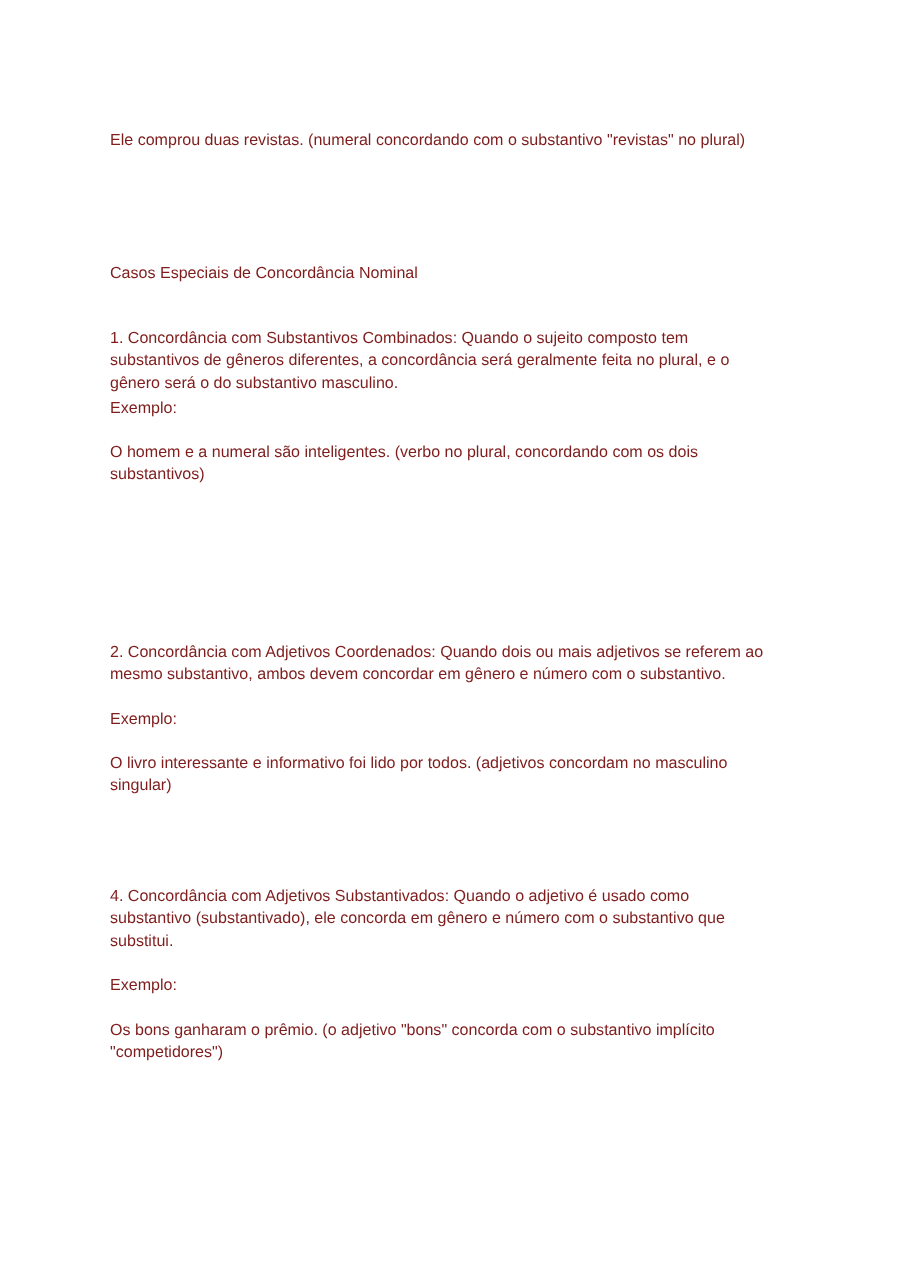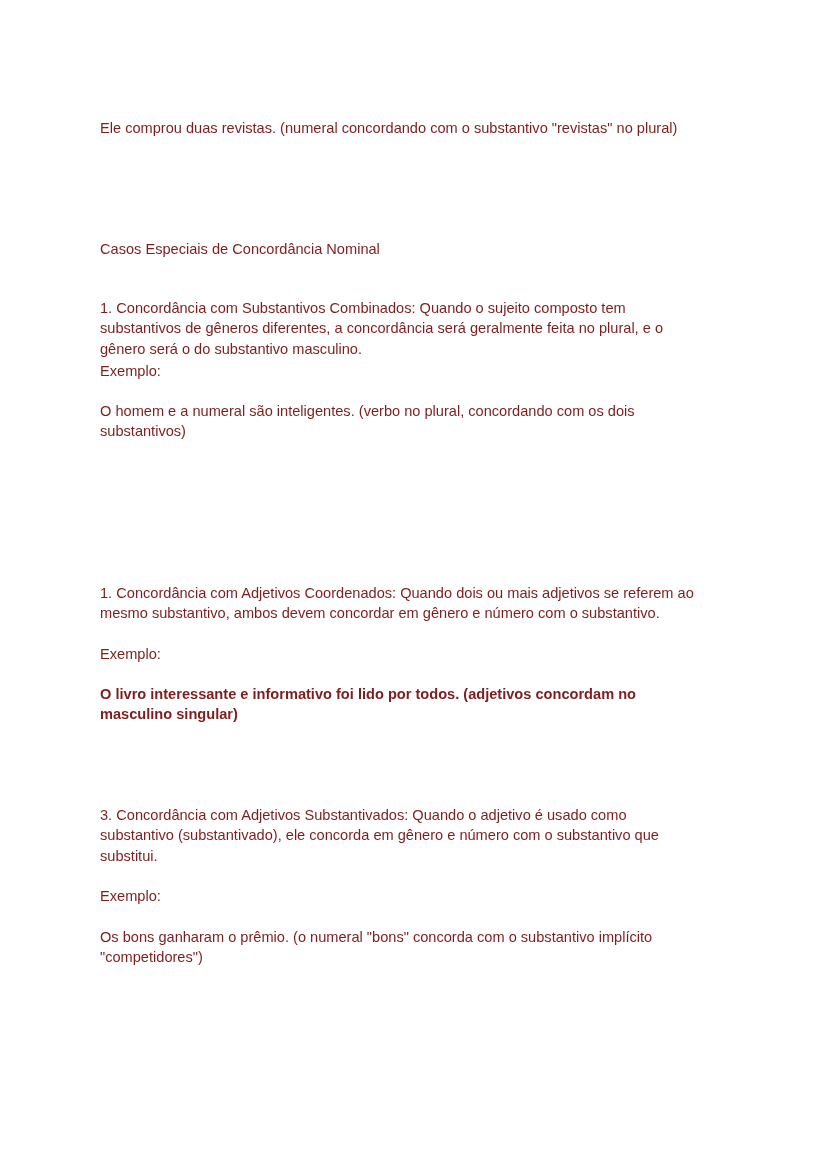--- a/index.html
+++ b/index.html
@@ -22,21 +22,21 @@
 <div class="page">
 
   <p class="p" style="top:118px;">Ele comprou duas revistas. (numeral concordando com o substantivo "revistas" no plural)</p>
 
   <p class="p" style="top:239px;">Casos Especiais de Concordância Nominal</p>
 
   <p class="p" style="top:286px; width:600px;margin-top:12px;">1. Concordância com Substantivos Combinados: Quando o sujeito composto tem substantivos de gêneros diferentes, a concordância será geralmente feita no plural, e o gênero será o do substantivo masculino.</p>
   <p class="p" style="top:361px;">Exemplo:</p>
   <p class="p" style="top:401px; width:570px;">O homem e a numeral são inteligentes. (verbo no plural, concordando com os dois substantivos)</p>
 
-  <p class="p" style="top:583px; width:630px;">1. Concordância com Adjetivos Coordenados: Quando dois ou mais adjetivos se referem ao mesmo substantivo, ambos devem concordar em gênero e número com o substantivo.</p>
+  <p class="p" style="top:583px; width:630px;">2. Concordância com Adjetivos Coordenados: Quando dois ou mais adjetivos se referem ao mesmo substantivo, ambos devem concordar em gênero e número com o substantivo.</p>
   <p class="p" style="top:644px;">Exemplo:</p>
-  <p class="p" style="top:684px; width:600px;font-weight:bold;">O livro interessante e informativo foi lido por todos. (adjetivos concordam no masculino singular)</p>
+  <p class="p" style="top:684px; width:600px;">O livro interessante e informativo foi lido por todos. (adjetivos concordam no masculino singular)</p>
 
-  <p class="p" style="top:805px; width:600px;">3. Concordância com Adjetivos Substantivados: Quando o adjetivo é usado como substantivo (substantivado), ele concorda em gênero e número com o substantivo que substitui.</p>
+  <p class="p" style="top:805px; width:600px;">4. Concordância com Adjetivos Substantivados: Quando o adjetivo é usado como substantivo (substantivado), ele concorda em gênero e número com o substantivo que substitui.</p>
   <p class="p" style="top:886px;">Exemplo:</p>
-  <p class="p" style="top:927px; width:600px;">Os bons ganharam o prêmio. (o numeral "bons" concorda com o substantivo implícito "competidores")</p>
+  <p class="p" style="top:927px; width:600px;">Os bons ganharam o prêmio. (o adjetivo "bons" concorda com o substantivo implícito "competidores")</p>
 
 </div>
 
 </body></html>

